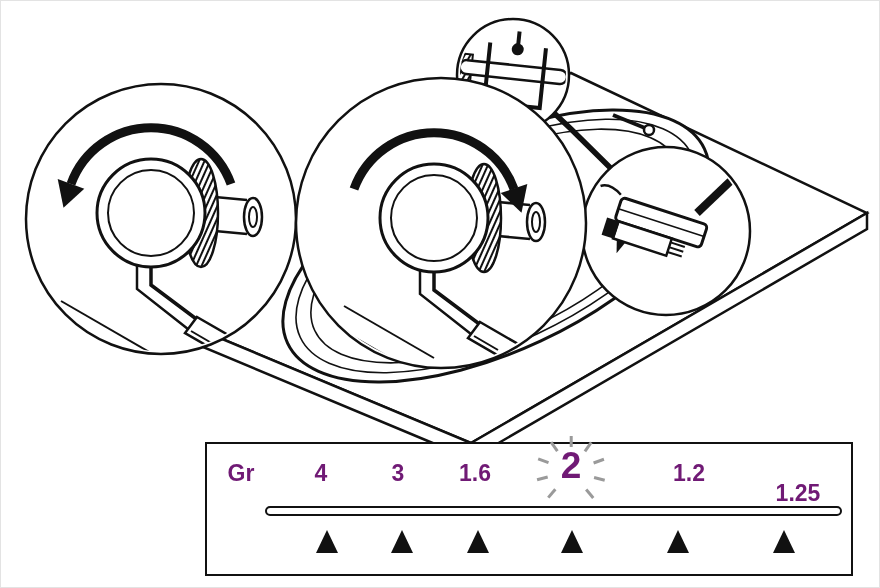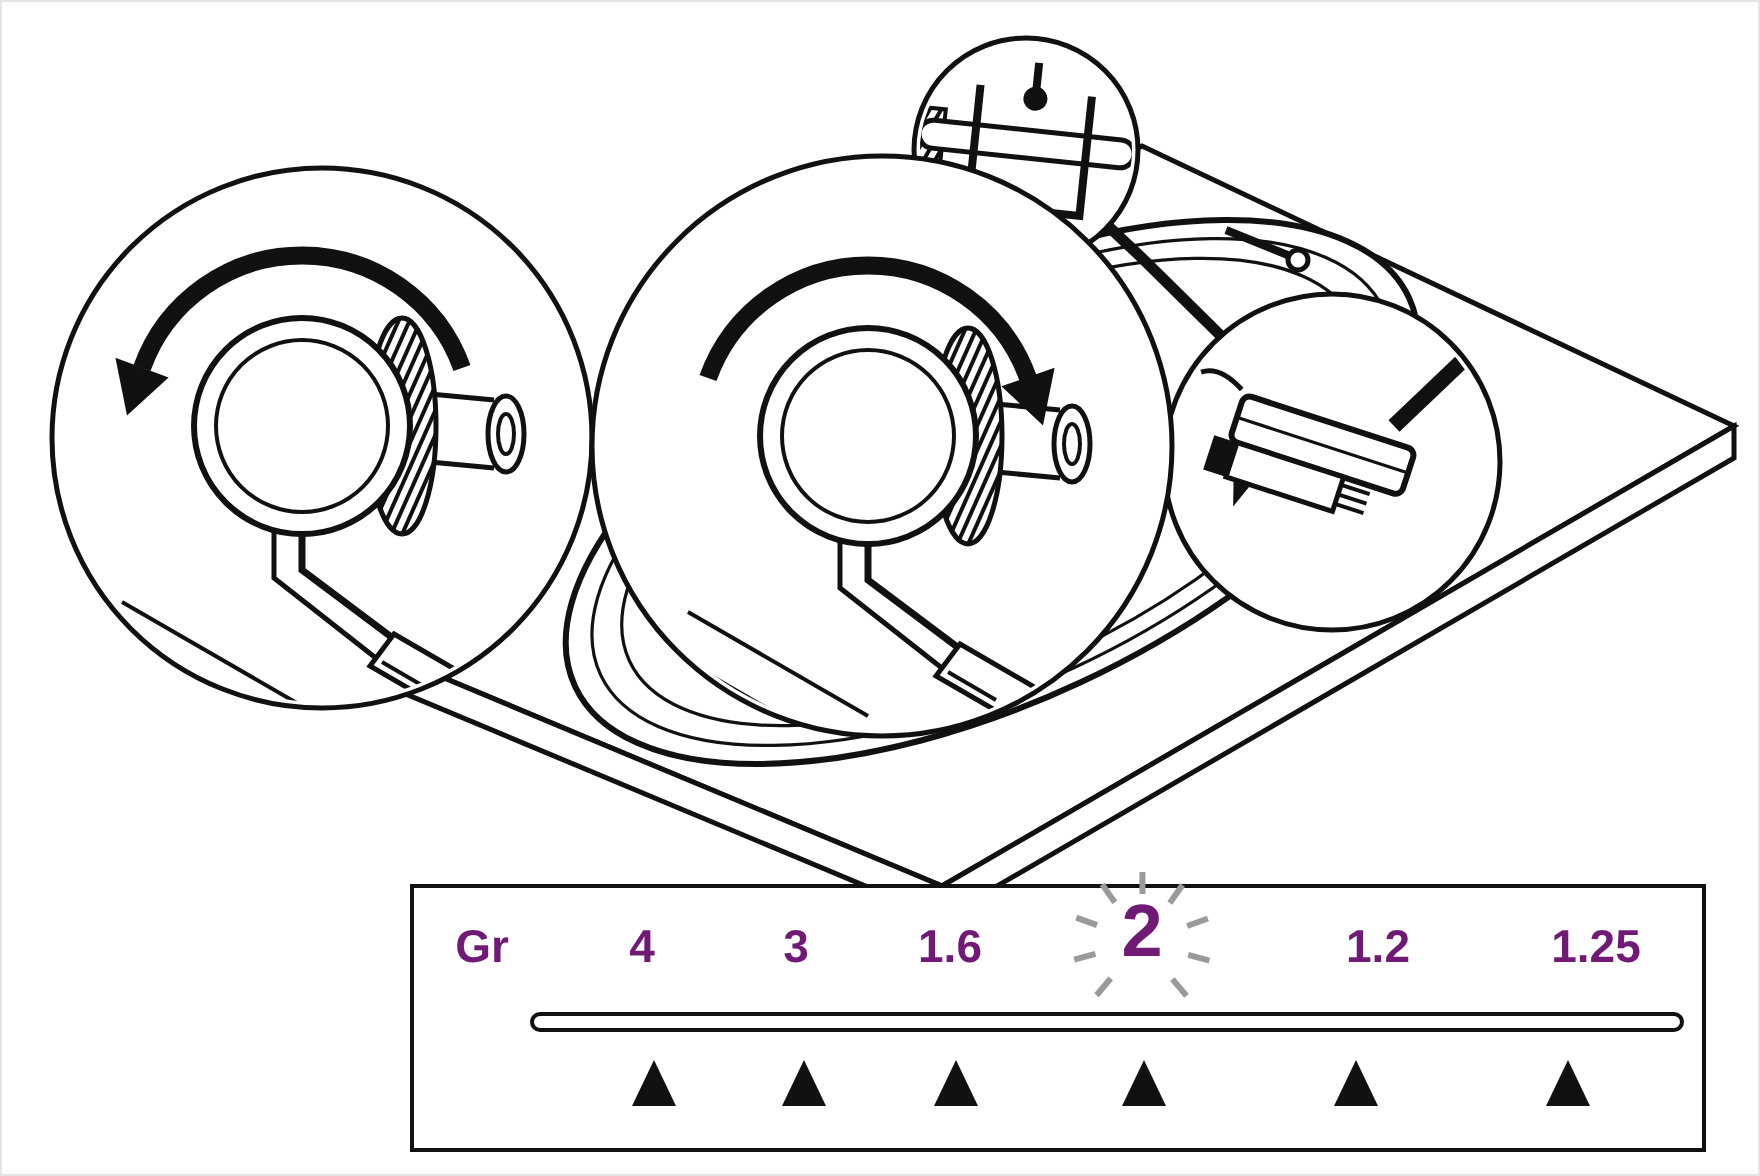--- a/index.html
+++ b/index.html
@@ -16,21 +16,21 @@
     position:absolute; left:204px; top:441px; width:648px; height:134px;
     border:2.5px solid #111; background:#fff; z-index:5;
   }
   .scale-label {
     position:absolute; top:16px; transform:translateX(-50%);
     font-size:23px; font-weight:700; color:#701a75; white-space:nowrap;
   }
   .unit { left:34px; }
   .v0 { left:114px; } .v1 { left:191px; } .v2 { left:268px; }
   .v3 { left:364px; top:1px; font-size:37px; }
-  .v4 { left:482px; } .v5 { left:591px; }
+  .v4 { left:482px; } .v5 { left:591px;margin-top:20px; }
   .burst { position:absolute; left:50%; top:26px; width:0; height:0; }
   .tick {
     position:absolute; left:-1px; top:-6px; width:2.5px; height:11px;
     background:#9a9a9a; transform-origin:1.25px 6px; display:block;
     transform: rotate(var(--a)) translateY(-29px);
   }
   .bar {
     position:absolute; left:58px; top:62px; width:577px; height:10px;
     border:2.5px solid #111; border-radius:6px; background:#fff;
   }

